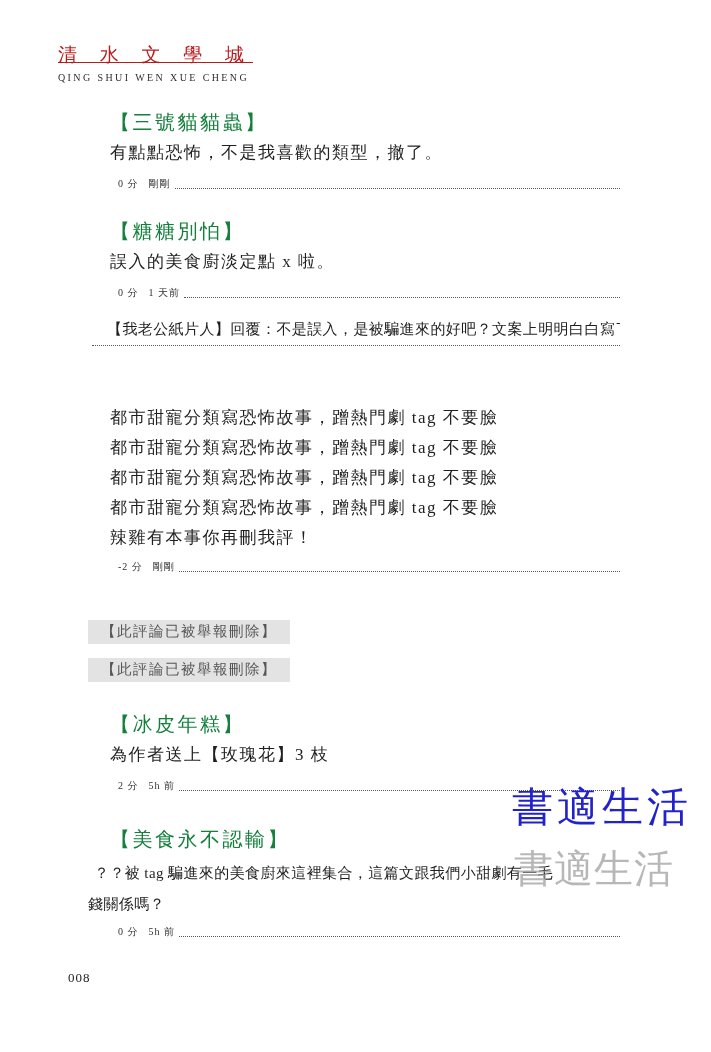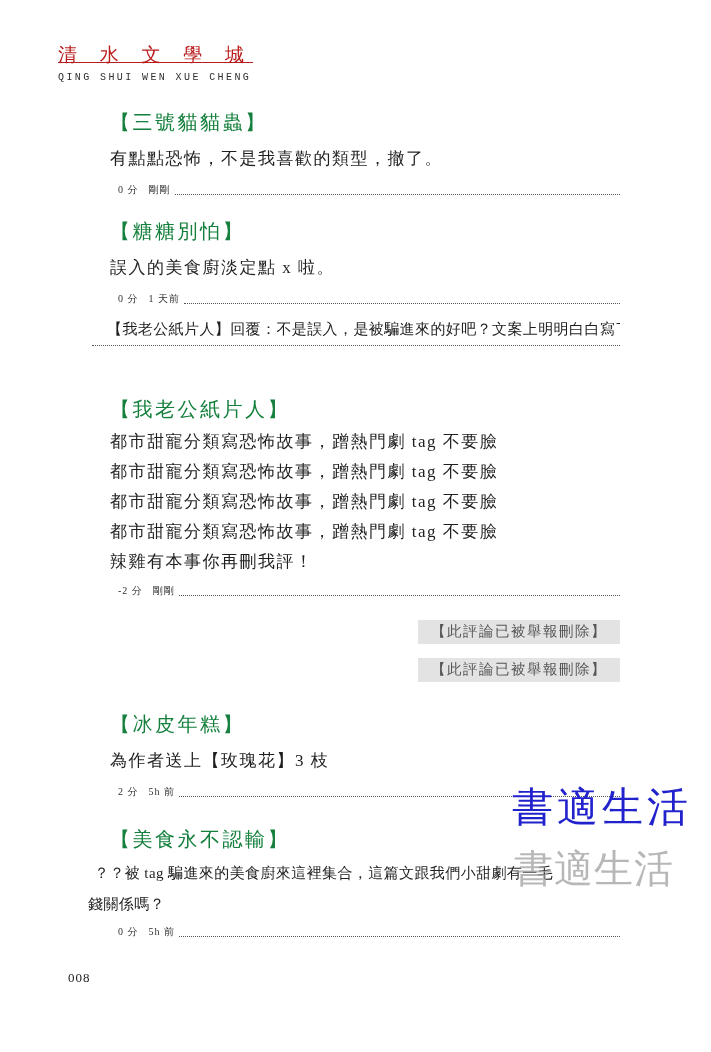--- a/index.html
+++ b/index.html
@@ -7,47 +7,47 @@
     position:relative; width:711px; height:1052px; margin:0 auto;
     background:#ffffff; overflow:hidden;
     font-family:"Liberation Serif","DejaVu Serif",serif;
     color:#1d1d1d;
   }
 
   
   .brand { position:absolute; left:58px; top:42px; }
   .logo-cn { font-size:19px; letter-spacing:9px; color:#b91c1c; white-space:nowrap;text-decoration:underline; }
   .logo-en { font-size:10px; letter-spacing:2.4px; color:#2e2e2e; margin-top:4px;
-             font-family:Liberation Mono, monospace; white-space:nowrap; }
+             font-family:Liberation Serif, serif; white-space:nowrap; }
 
   
   .block { position:absolute; left:88px; width:532px; }
 
   .username { padding-left:22px; font-size:20px; letter-spacing:2.5px;
               line-height:24px; color:#15803d; white-space:nowrap;font-family:Liberation Serif, serif; }
   .body-line { padding-left:22px; font-size:17px; letter-spacing:1.5px;
-               line-height:26px; margin-top:12px; white-space:nowrap; color:#1f1f1f; }
+               line-height:26px; margin-top:6px; white-space:nowrap; color:#1f1f1f; }
   .body-line.tall { line-height:30px; margin-top:0; }
   .body-line.first { margin-top:6px; }
 
   .meta { display:flex; align-items:flex-end; padding-left:30px;
           font-size:10px; line-height:18px; color:#2f2f2f; margin-top:9px; }
   .meta .score { margin-right:10px; letter-spacing:1px; white-space:nowrap; }
   .meta .time  { letter-spacing:1px; white-space:nowrap; }
   .dots { flex:1 1 auto; border-bottom:1.6px dotted #555; margin:0 0 4px 4px; min-width:10px; }
 
   
   .wide-line { font-size:15px; letter-spacing:0.4px; line-height:31px;
                white-space:nowrap; overflow:hidden; color:#1f1f1f; }
   .wide-line.indent { padding-left:19px; }
   .flex-line { display:flex; font-size:15px; letter-spacing:0.4px; line-height:31px; color:#1f1f1f; }
   .flex-line .txt { white-space:nowrap; }
 
   
-  .deleted-wrap { position:absolute; left:88px; width:532px; text-align:right; }
+  .deleted-wrap { position:absolute; left:88px; width:532px; text-align:left; }
   .deleted-box { display:inline-block; background:#e3e3e3; color:#565656;
                  font-size:14.5px; letter-spacing:1.5px; padding:2px 13px 3px; }
 
   
   .wm-blue { position:absolute; left:512px; top:780px; font-size:41px; letter-spacing:4px;
              color:#2222cc; white-space:nowrap; z-index:6; }
   .wm-gray { position:absolute; left:514px; top:842px; font-size:39px; letter-spacing:1px;
              color:#9a9a9a; opacity:0.7; white-space:nowrap; z-index:6; }
 
   .page-number { position:absolute; left:68px; top:970px; font-size:13px;
@@ -84,21 +84,20 @@
   </section>
 
   <section class="block" style="top:314px">
     <div class="wide-line indent">【我老公紙片人】回覆：不是誤入，是被騙進來的好吧？文案上明明白白寫了午夜盛宴</div>
     <div class="flex-line">
       <span class="dots"></span>
     </div>
   </section>
 
   <section class="block" style="top:397px">
-    <div class="username">【我老公紙片人】</div>
     <div class="body-line tall first">都市甜寵分類寫恐怖故事，蹭熱門劇 tag 不要臉</div>
     <div class="body-line tall">都市甜寵分類寫恐怖故事，蹭熱門劇 tag 不要臉</div>
     <div class="body-line tall">都市甜寵分類寫恐怖故事，蹭熱門劇 tag 不要臉</div>
     <div class="body-line tall">都市甜寵分類寫恐怖故事，蹭熱門劇 tag 不要臉</div>
     <div class="body-line tall">辣雞有本事你再刪我評！</div>
     <div class="meta" style="margin-top:5px">
       <span class="score">-2 分</span>
       <span class="time">剛剛</span>
       <span class="dots"></span>
     </div>

